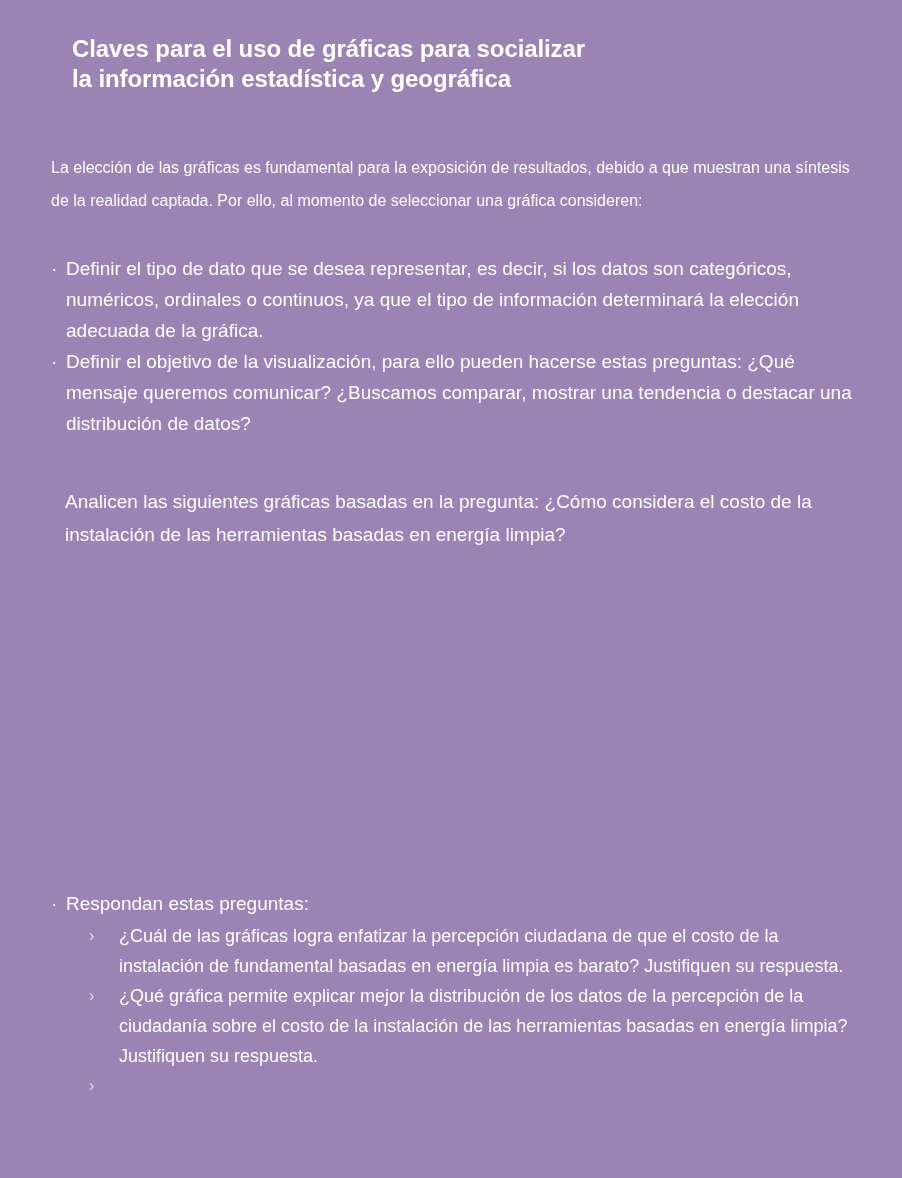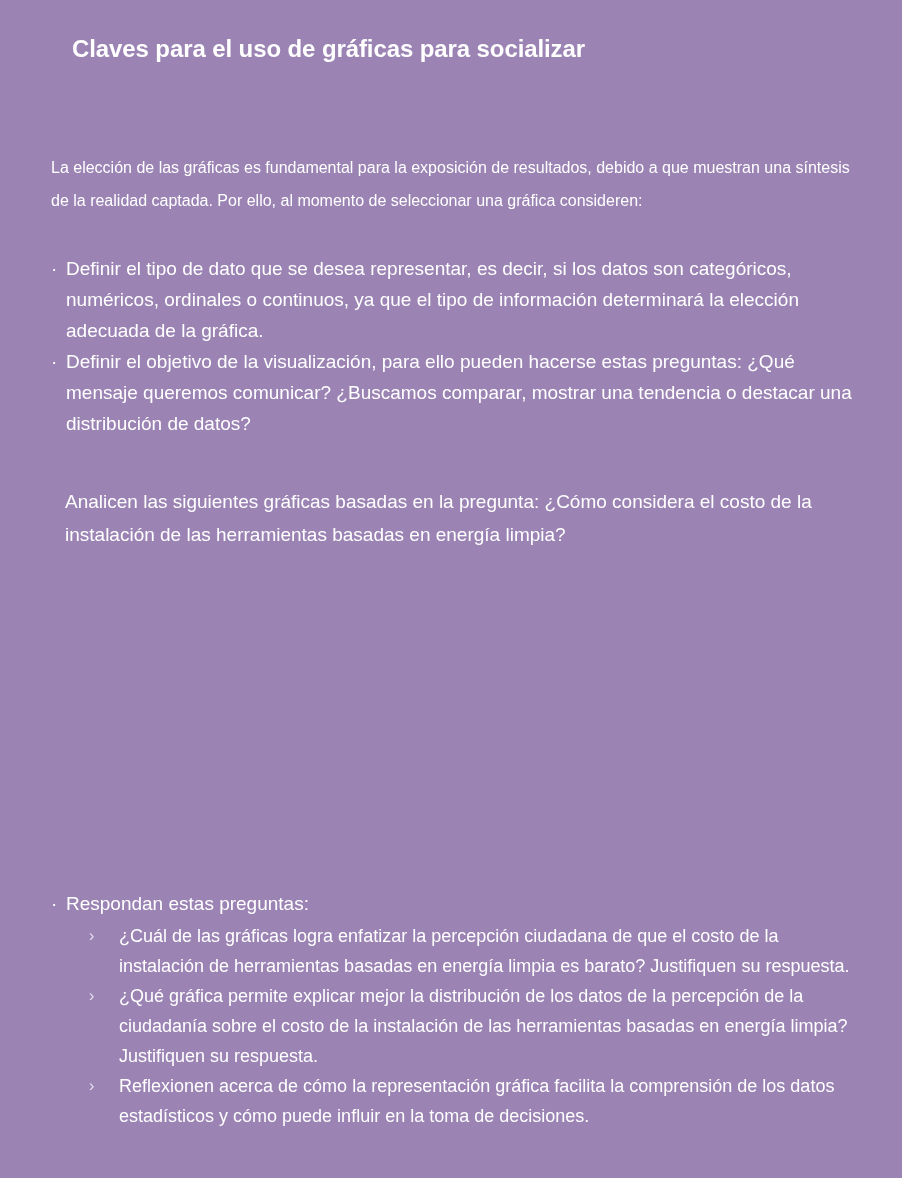--- a/index.html
+++ b/index.html
@@ -136,20 +136,21 @@
     line-height: 30px;
   }
 </style>
 </head>
 <body style="background: rgb(155, 132, 180);">
 
 <div class="page">
 
   <div class="title-block">
     <div class="title-line">Claves para el uso de gráficas para socializar</div>
+    <div class="title-line">la información estadística y geográfica</div>
   </div>
 
   <p class="intro">La elección de las gráficas es fundamental para la exposición de resultados, debido a que muestran una síntesis de la realidad captada. Por ello, al momento de seleccionar una gráfica consideren:</p>
 
   <div class="bullet-list-top">
     <div class="bullet-item">
       <span class="marker">·</span>
       <span>Definir el tipo de dato que se desea representar, es decir, si los datos son categóricos, numéricos, ordinales o continuos, ya que el tipo de información determinará la elección adecuada de la gráfica.</span>
     </div>
     <div class="bullet-item">
@@ -163,26 +164,25 @@
   <div class="graphics-placeholder"></div>
 
   <div class="bullet-list-bottom">
     <div class="bullet-lead">
       <span class="marker">·</span>
       <span>Respondan estas preguntas:</span>
     </div>
     <div class="sub-list">
       <div class="sub-item">
         <span class="marker">›</span>
-        <span>¿Cuál de las gráficas logra enfatizar la percepción ciudadana de que el costo de la instalación de herramientas basadas en energía limpia es barato? Justifiquen su respuesta.</span>
+        <span>¿Cuál de las gráficas logra enfatizar la percepción ciudadana de que el costo de la instalación de fundamental basadas en energía limpia es barato? Justifiquen su respuesta.</span>
       </div>
       <div class="sub-item">
         <span class="marker">›</span>
         <span>¿Qué gráfica permite explicar mejor la distribución de los datos de la percepción de la ciudadanía sobre el costo de la instalación de las herramientas basadas en energía limpia? Justifiquen su respuesta.</span>
       </div>
       <div class="sub-item">
         <span class="marker">›</span>
-        <span>Reflexionen acerca de cómo la representación gráfica facilita la comprensión de los datos estadísticos y cómo puede influir en la toma de decisiones.</span>
       </div>
     </div>
   </div>
 
 </div>
 
 </body></html>

